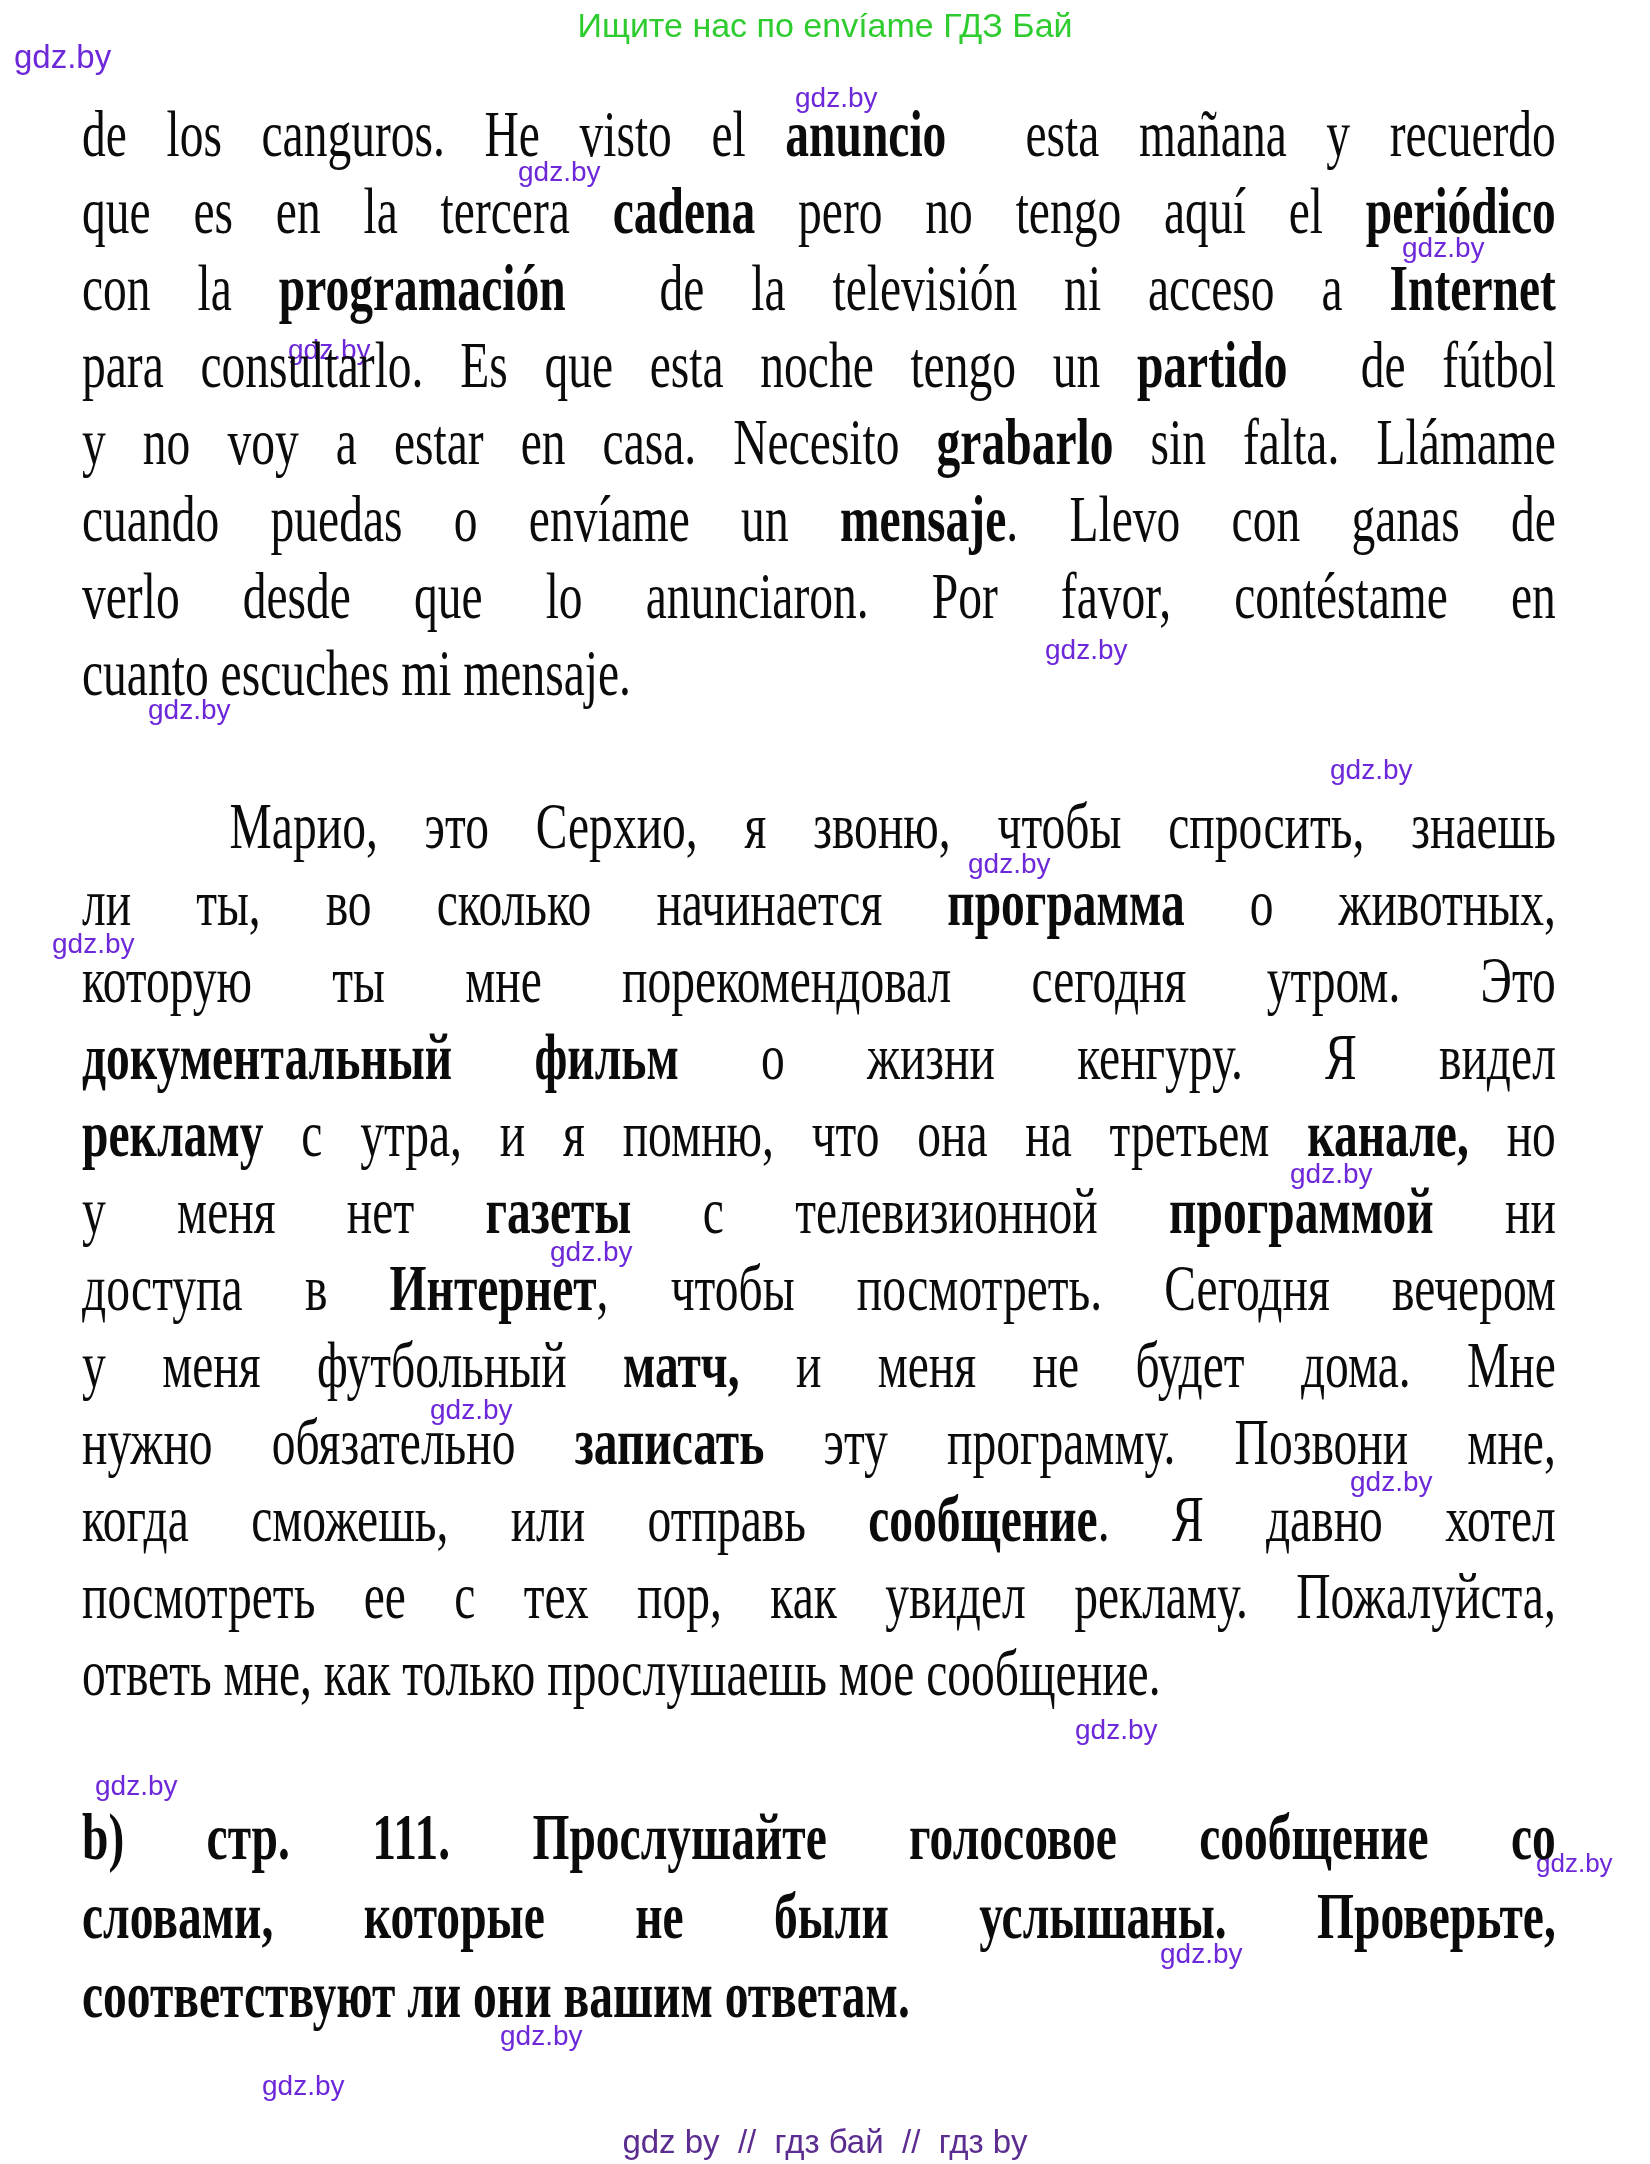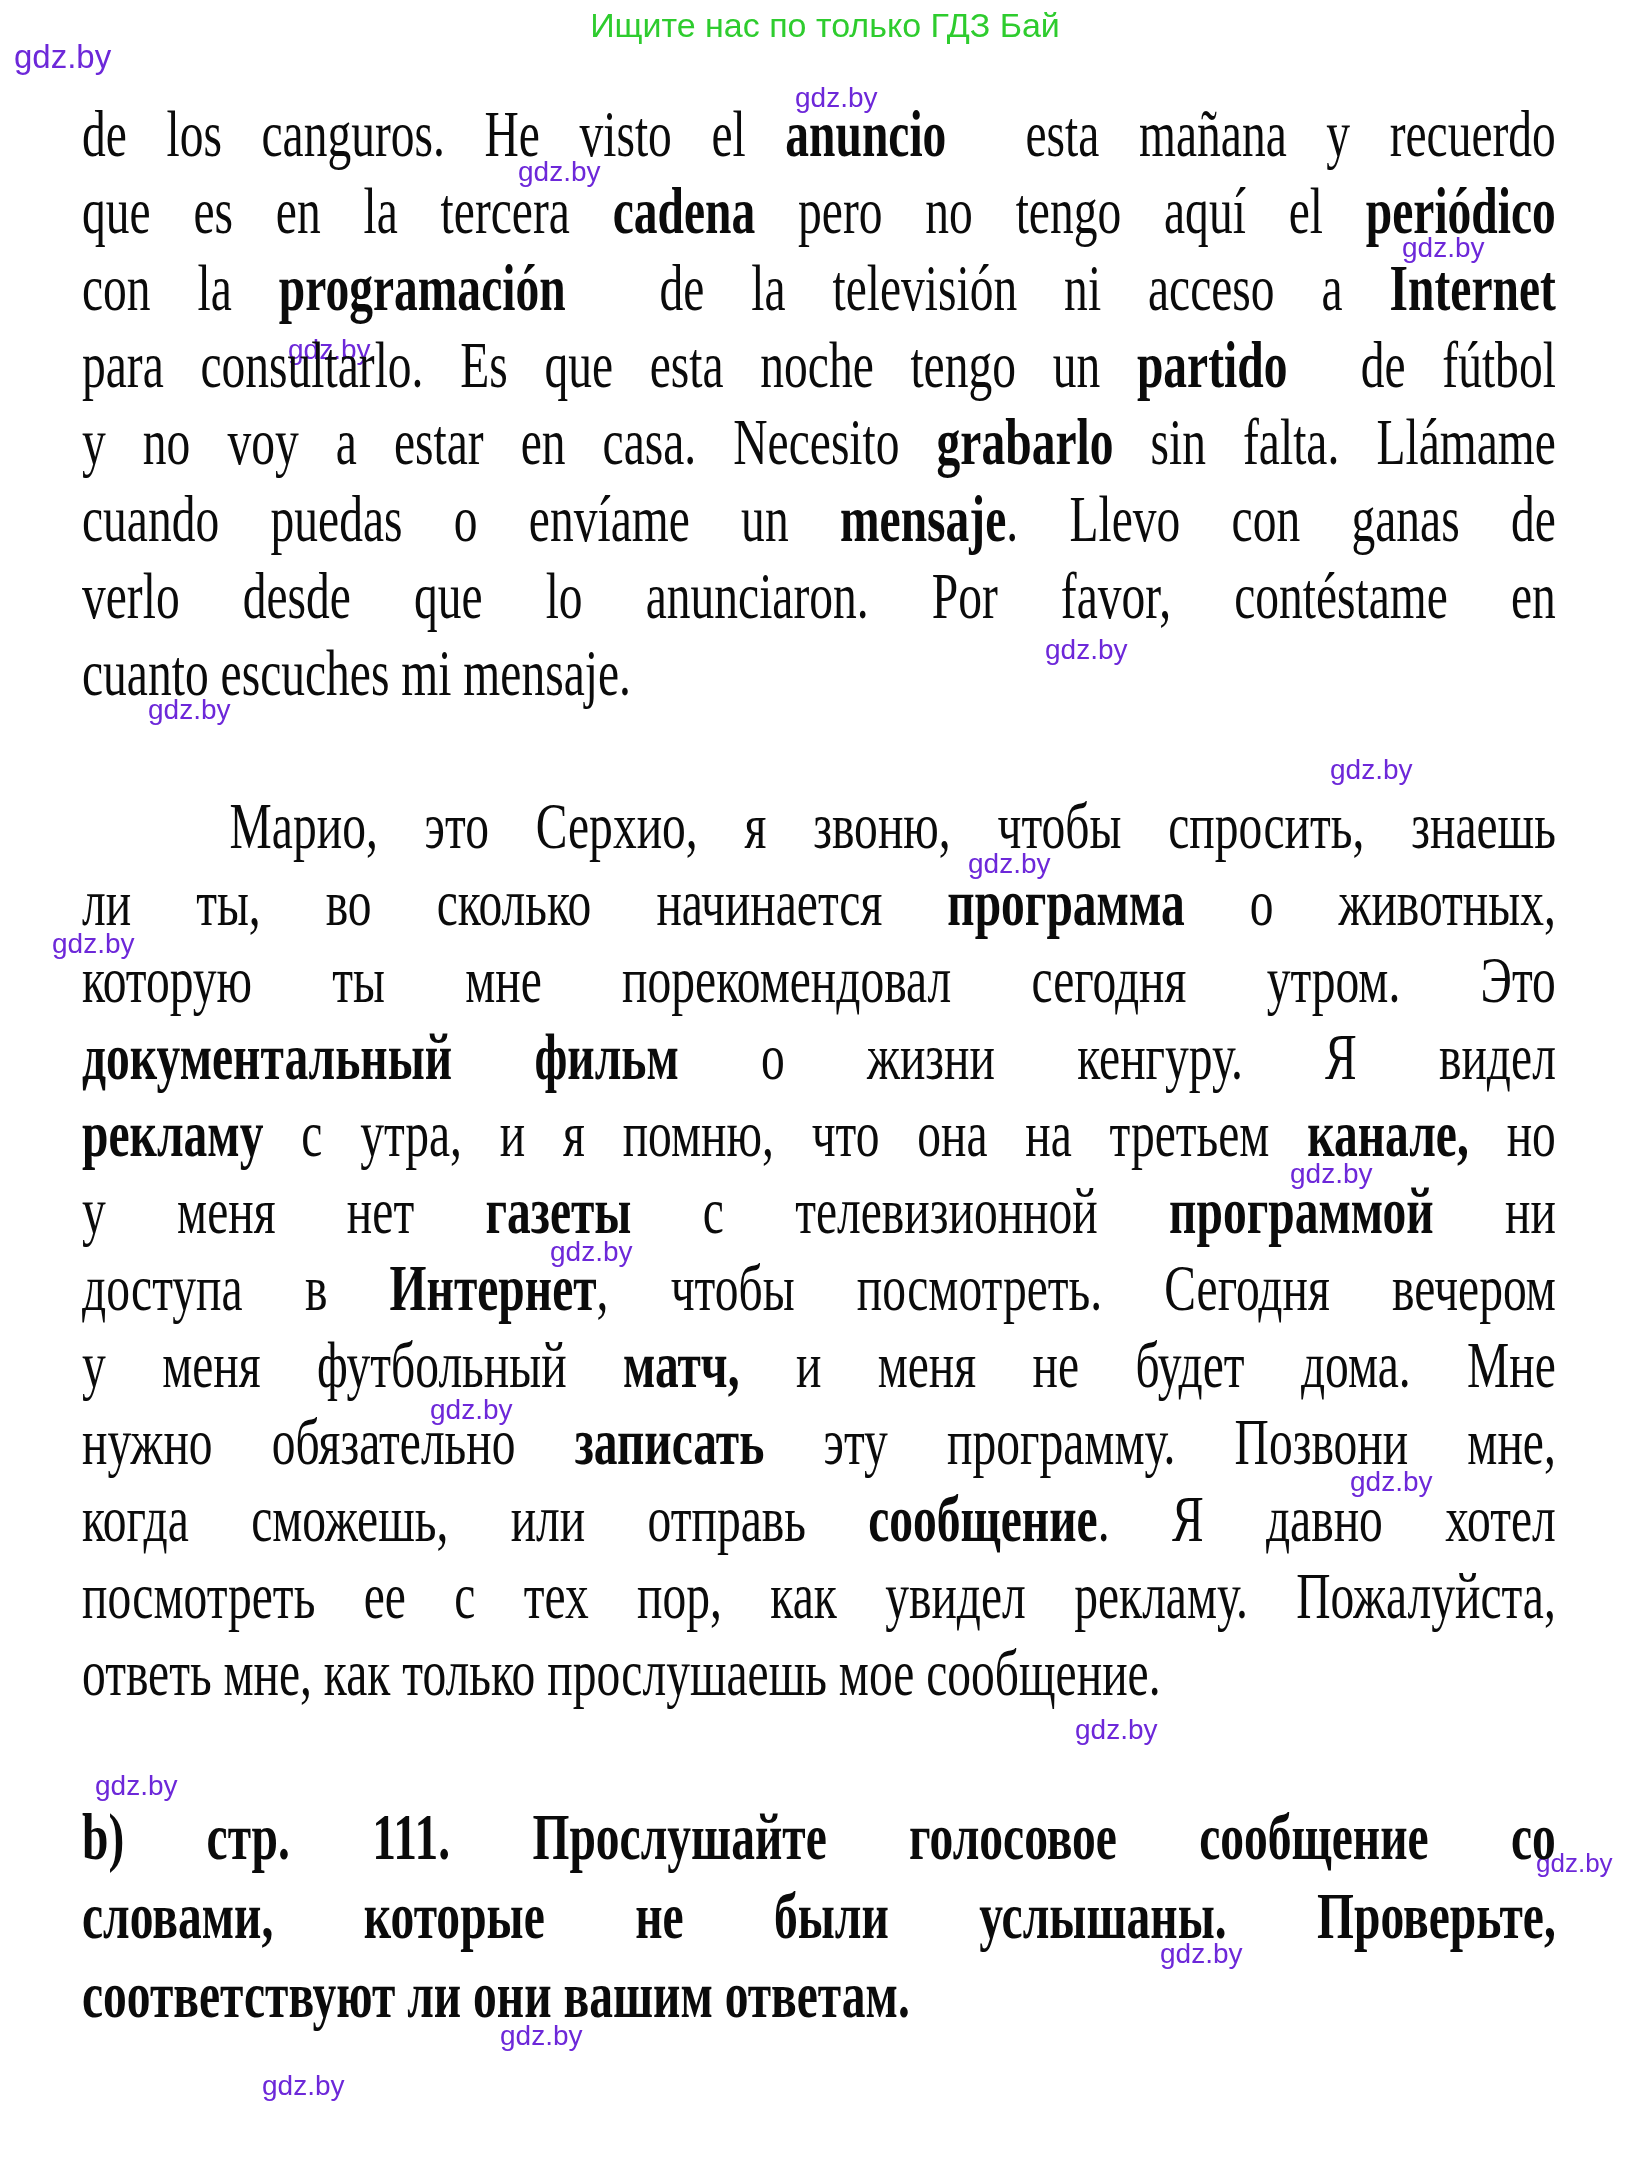--- a/index.html
+++ b/index.html
@@ -28,21 +28,21 @@
   .para b{font-weight:bold;}
   .wm{
     position:absolute;font-family:"Liberation Sans",sans-serif;
     color:#6d28d9;white-space:nowrap;line-height:1;
   }
 </style>
 </head>
 <body>
 
 <div class="page">
-  <div class="promo-header" style="color: rgb(46, 204, 46);">Ищите нас по только ГДЗ Бай</div>
+  <div class="promo-header" style="color: rgb(46, 204, 46);">Ищите нас по envíame ГДЗ Бай</div>
 
   <div id="watermarks-layer">
       <div class="wm" style="left: 14px; top: 40px; font-size: 33px;">gdz.by</div>
       <div class="wm" style="left: 795px; top: 84px; font-size: 28px;">gdz.by</div>
       <div class="wm" style="left: 518px; top: 158px; font-size: 28px;">gdz.by</div>
       <div class="wm" style="left: 1402px; top: 234px; font-size: 28px;">gdz.by</div>
       <div class="wm" style="left: 288px; top: 336px; font-size: 28px;">gdz.by</div>
       <div class="wm" style="left: 1045px; top: 636px; font-size: 28px;">gdz.by</div>
       <div class="wm" style="left: 148px; top: 696px; font-size: 28px;">gdz.by</div>
       <div class="wm" style="left: 1330px; top: 756px; font-size: 28px;">gdz.by</div>
@@ -85,13 +85,14 @@
         <div class="ln"><span>посмотреть ее с тех пор, как увидел рекламу. Пожалуйста,</span></div>
         <div class="ln lastline"><span>ответь мне, как только прослушаешь мое сообщение.</span></div>
       </div>
       <div class="para" style="top: 1797px; line-height: 79px;">
         <div class="ln"><b>b) стр. 111. Прослушайте голосовое сообщение со</b></div>
         <div class="ln"><b>словами, которые не были услышаны. Проверьте,</b></div>
         <div class="ln lastline"><b>соответствуют ли они вашим ответам.</b></div>
       </div>
     </div>
 
+  <div class="footer-links" style="color: rgb(92, 45, 145);">gdz by &nbsp;// &nbsp;гдз бай &nbsp;// &nbsp;гдз by</div>
 </div>
 
 </body></html>

